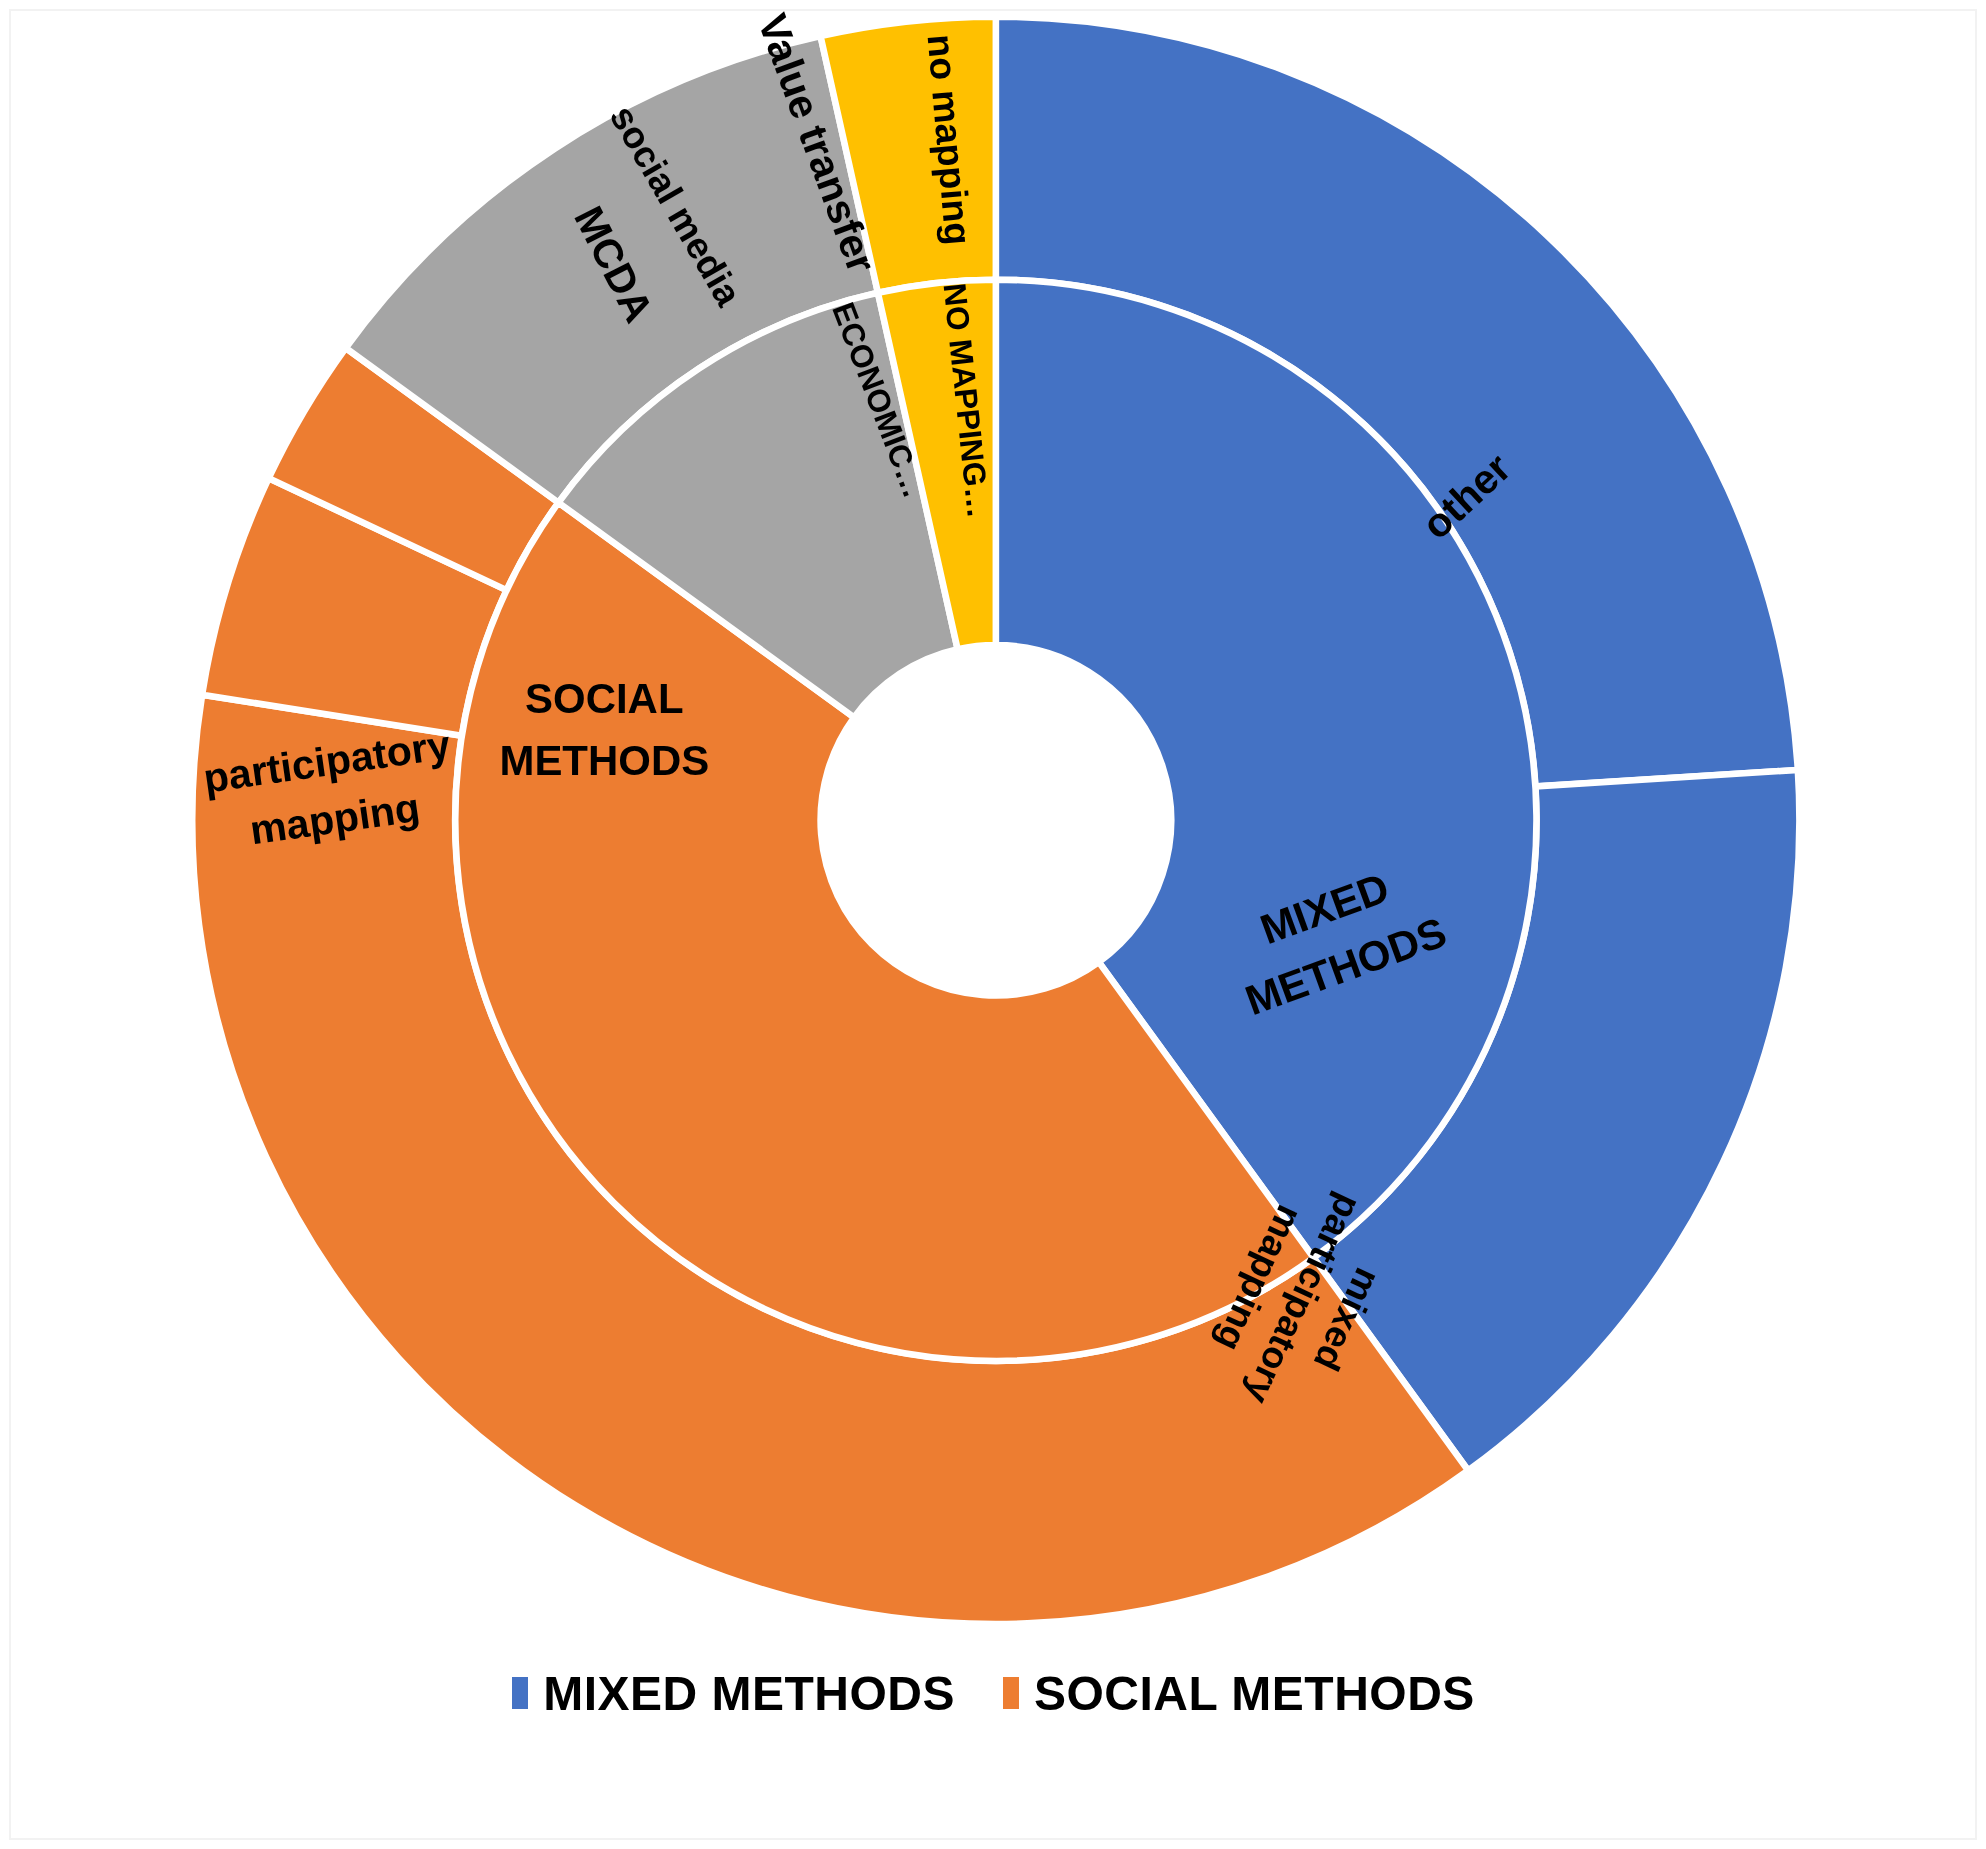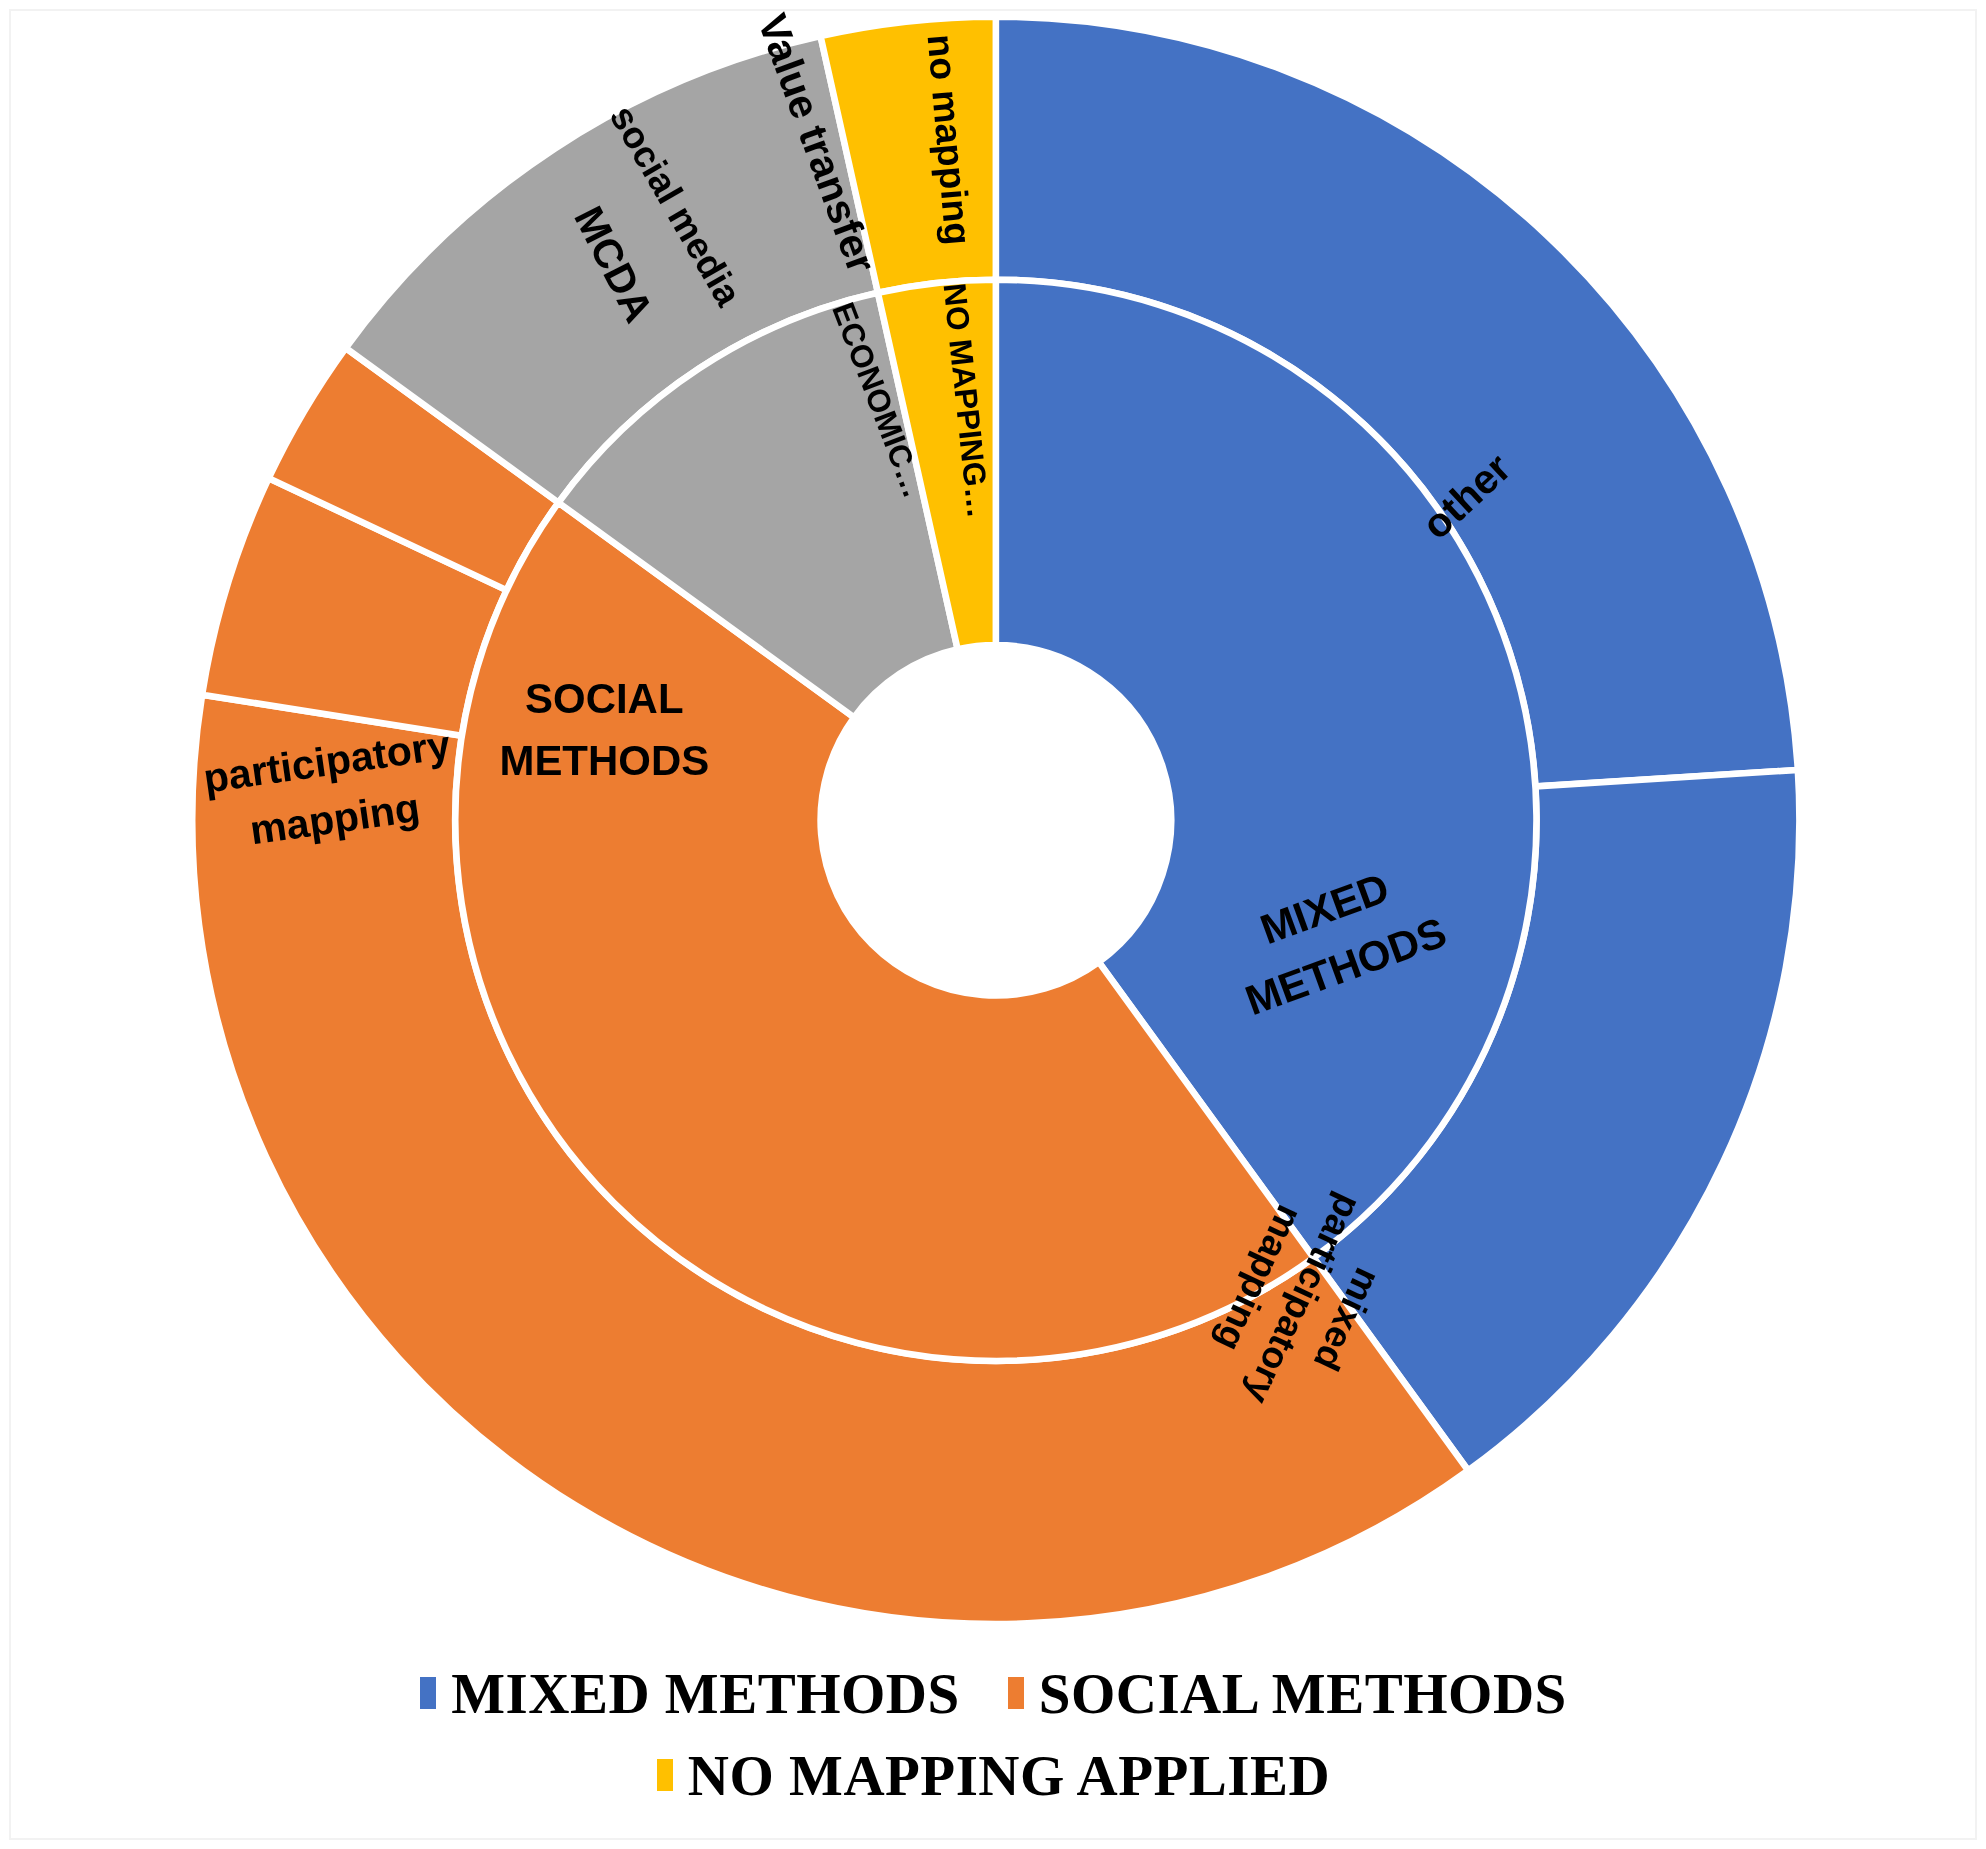--- a/index.html
+++ b/index.html
@@ -78,22 +78,22 @@
     align-items: center;
     margin: 0 24px;
   }
   .legend-swatch {
     width: 16px;
     height: 32px;
     margin-right: 15px;
     flex: 0 0 auto;
   }
   .legend-label {
-    font-family: Liberation Serif, serif;
-    font-size: 57px;
+    font-family: Liberation Sans, sans-serif;
+    font-size: 48px;
     font-weight: bold;
     letter-spacing: 0.5px;
     color: #000000;
     white-space: nowrap;
     text-align: center;
   }
 </style>
 </head>
 <body>
 
@@ -179,21 +179,17 @@
       <div class="legend-item">
         <span class="legend-swatch" style="background:#4472C4;"></span>
         <span class="legend-label">MIXED METHODS</span>
       </div>
       <div class="legend-item">
         <span class="legend-swatch" style="background:#ED7D31;"></span>
         <span class="legend-label">SOCIAL METHODS</span>
       </div>
     </div>
     <div class="legend-row">
-      <div class="legend-item">
-        <span class="legend-swatch" style="background:#FFC000;"></span>
-        <span class="legend-label">NO MAPPING APPLIED</span>
-      </div>
     </div>
   </div>
 
 </div>
 
 
 </body></html>

